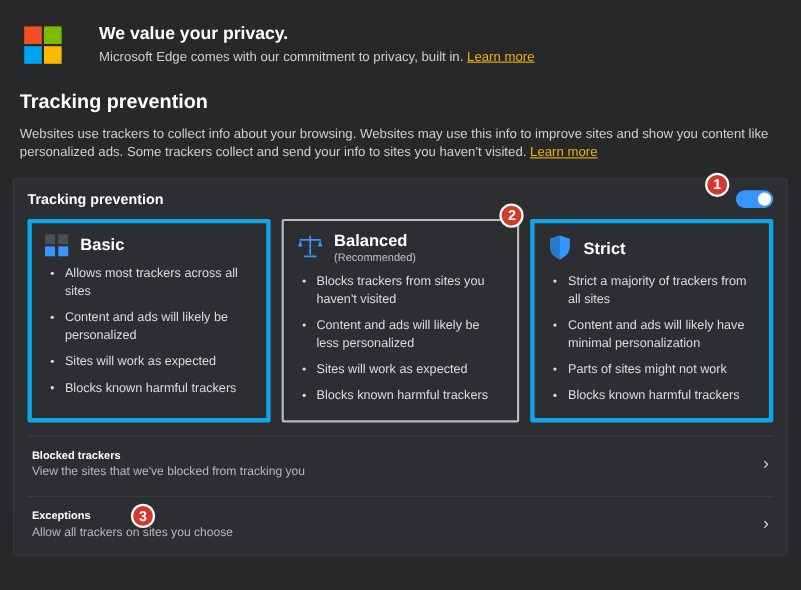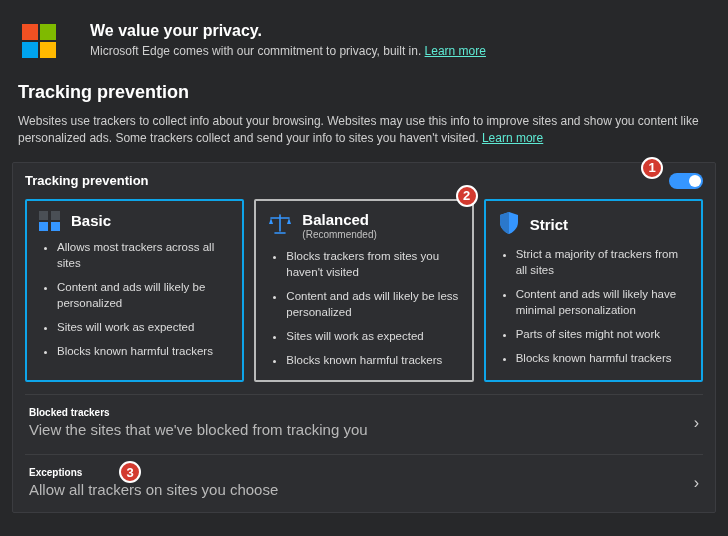--- a/index.html
+++ b/index.html
@@ -22,21 +22,21 @@
   .ms-logo {
     width: 34px; height: 34px;
     display: grid; grid-template-columns: 1fr 1fr; grid-template-rows: 1fr 1fr;
     gap: 2px;
     flex-shrink: 0;
     margin-top: 2px;
   }
   .ms-logo div { width: 100%; height: 100%; }
   .banner-title { font-size: 16px; font-weight: 600; margin-bottom: 4px; }
   .banner-sub { color: #cfcfcf; font-size: 12px; }
-  a.link { color: #5eead4; text-decoration: underline; cursor: pointer; }
+  a.link { color: #eab308; text-decoration: underline; cursor: pointer; }
   .section-title { font-size: 18px; font-weight: 600; margin: 8px 6px 10px 6px; }
   .section-desc { color: #cfcfcf; font-size: 12px; line-height: 1.45; margin: 0 6px 14px 6px; }
 
   .panel {
     background: #2d2e31;
     border: 1px solid #3b3c40;
     border-radius: 2px;
     padding: 10px 12px;
     position: relative;
   }
@@ -49,21 +49,21 @@
     width: 34px; height: 16px; border-radius: 10px;
     background: #3596ff; position: relative; cursor: pointer;
   }
   .toggle::after {
     content:""; position:absolute; right:2px; top:2px;
     width:12px; height:12px; border-radius:50%; background:#fff;
   }
   .cards { display:flex; gap:10px; }
   .card {
     flex: 1 1 0;
-    border: 2px solid #0ea5e9;
+    border: 4px solid #0ea5e9;
     border-radius: 2px;
     padding: 10px 12px 12px 12px;
     position: relative;
     cursor: pointer;
   }
   .card.selected { border: 2px solid #b9baba; }
   .card-head { display:flex; align-items:center; gap:10px; margin-bottom:6px; }
   .card-title { font-size: 15px; font-weight: 600; }
   .card-sub { font-size: 10px; color:#c0c0c0; margin-top:1px;text-align:right; }
   .card ul { list-style: disc; padding-left: 18px; margin-top: 8px; }
@@ -76,21 +76,21 @@
 
   .row {
     border-top: 1px solid #3d3e41;
     margin-top: 12px;
     padding: 12px 4px 4px 4px;
     display:flex; justify-content:space-between; align-items:center;
     cursor:pointer;
     position: relative;
   }
   .row-text .row-title { font-size:10px; font-weight:700; }
-  .row-text .row-sub { font-size:15px; color:#b9b9b9; margin-top:3px; }
+  .row-text .row-sub { font-size:11px; color:#b9b9b9; margin-top:3px; }
   .chev { color:#cfcfcf; font-size:16px; }
 
   .annot {
     position:absolute; width:22px; height:22px; border-radius:50%;
     background:#d33a2f; border:2px solid #fff; color:#fff;
     font-size:13px; font-weight:600;
     display:flex; align-items:center; justify-content:center;
     z-index: 5;
   }
 </style>

